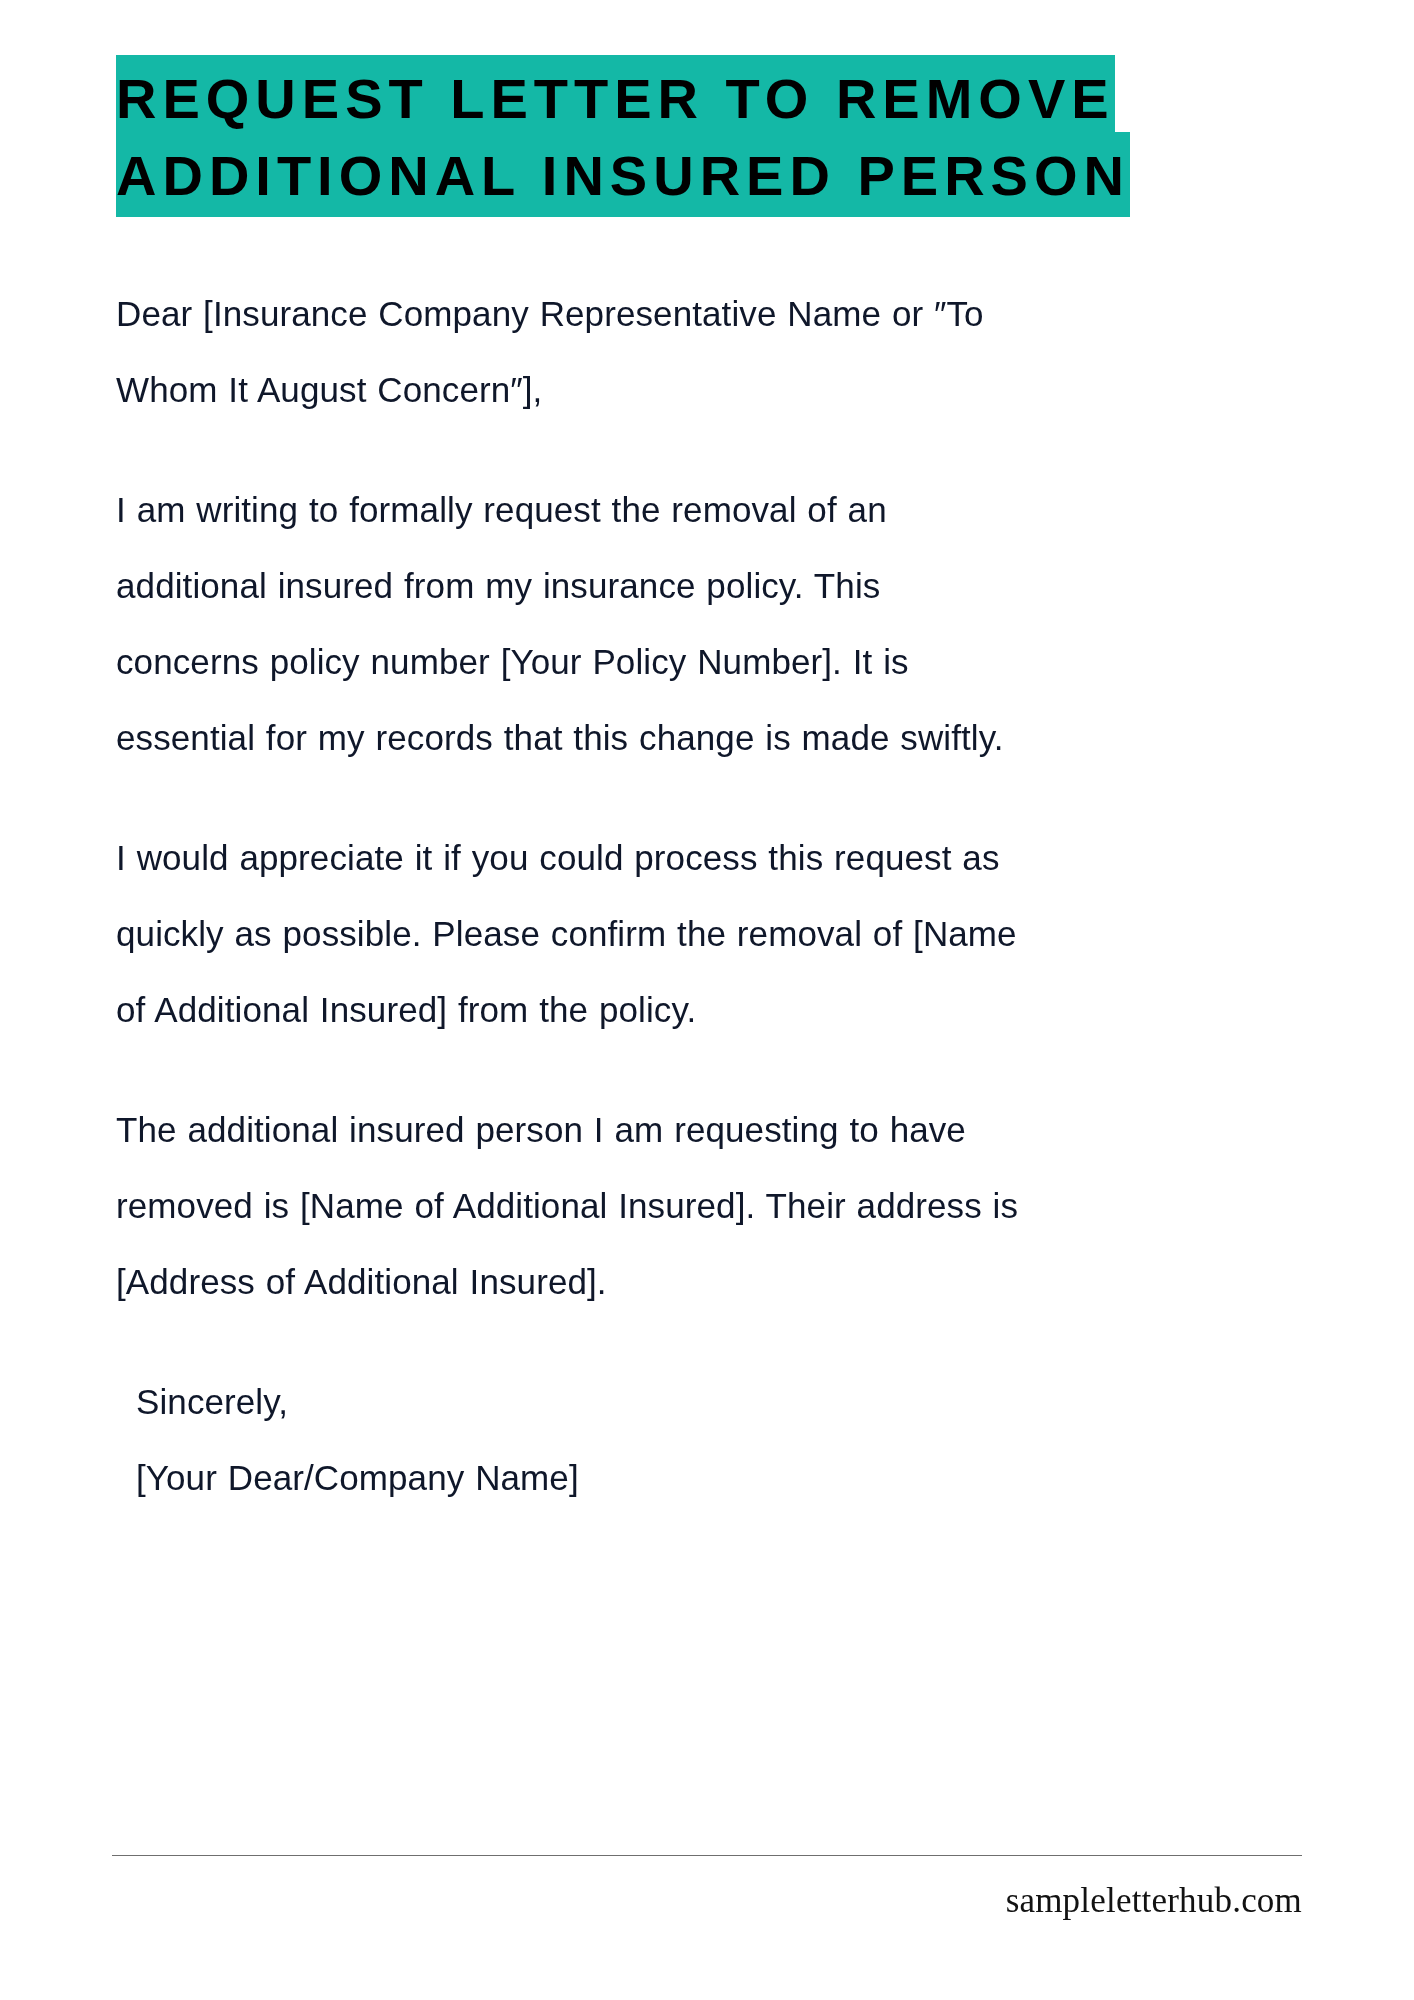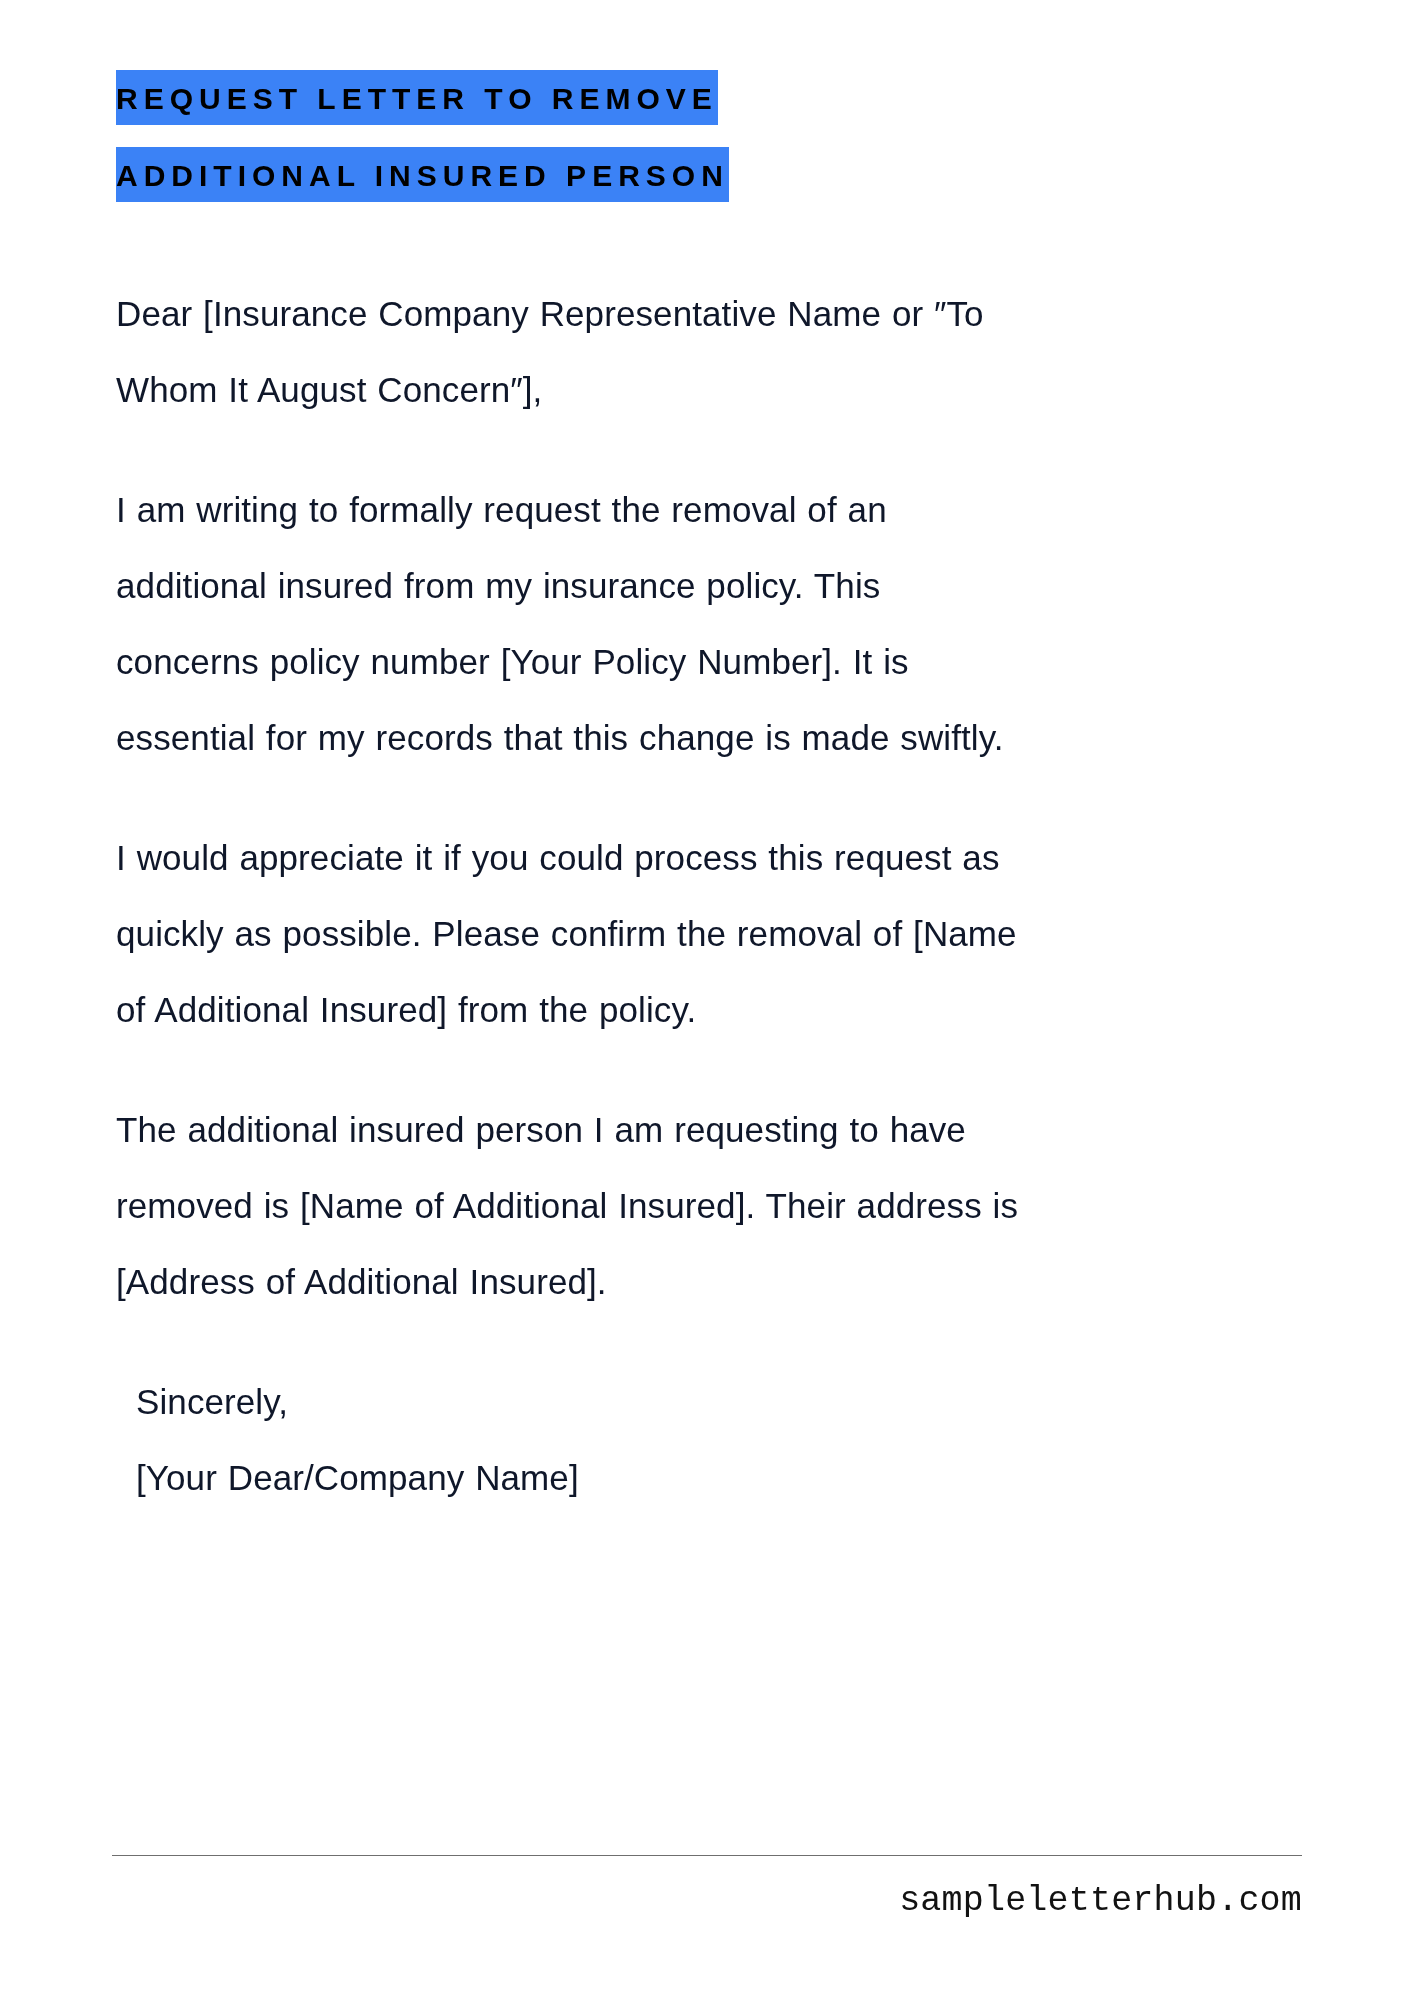--- a/index.html
+++ b/index.html
@@ -29,25 +29,25 @@
     top: 60px;
     width: 1130px;
   }
   .title-line {
     display: block;
     margin: 0;
     padding: 0;
   }
   .title-text {
     display: inline;
-    background: #3b82f6;
+    background: #14b8a6;
     color: #000000;
     font-family: "Liberation Sans", sans-serif;
     font-weight: bold;
-    font-size: 30px;
+    font-size: 56px;
     line-height: 77px;
     letter-spacing: 6.0px;
     text-transform: uppercase;
     box-decoration-break: clone;
     -webkit-box-decoration-break: clone;
     padding: 12px 0 10px 0;
     white-space: pre;
   }
 
   
@@ -84,21 +84,21 @@
     width: 1190px;
     height: 1px;
     background: #6f6f6f;
   }
   .footer-url {
     position: absolute;
     left: 112px;
     top: 1878px;
     width: 1190px;
     text-align: right;
-    font-family: Liberation Mono, monospace;
+    font-family: Liberation Serif, serif;
     font-weight: normal;
     font-size: 35px;
     line-height: 46px;
     color: #121212;
     letter-spacing: 0.2px;
   }
 </style>
 </head>
 <body>
 

